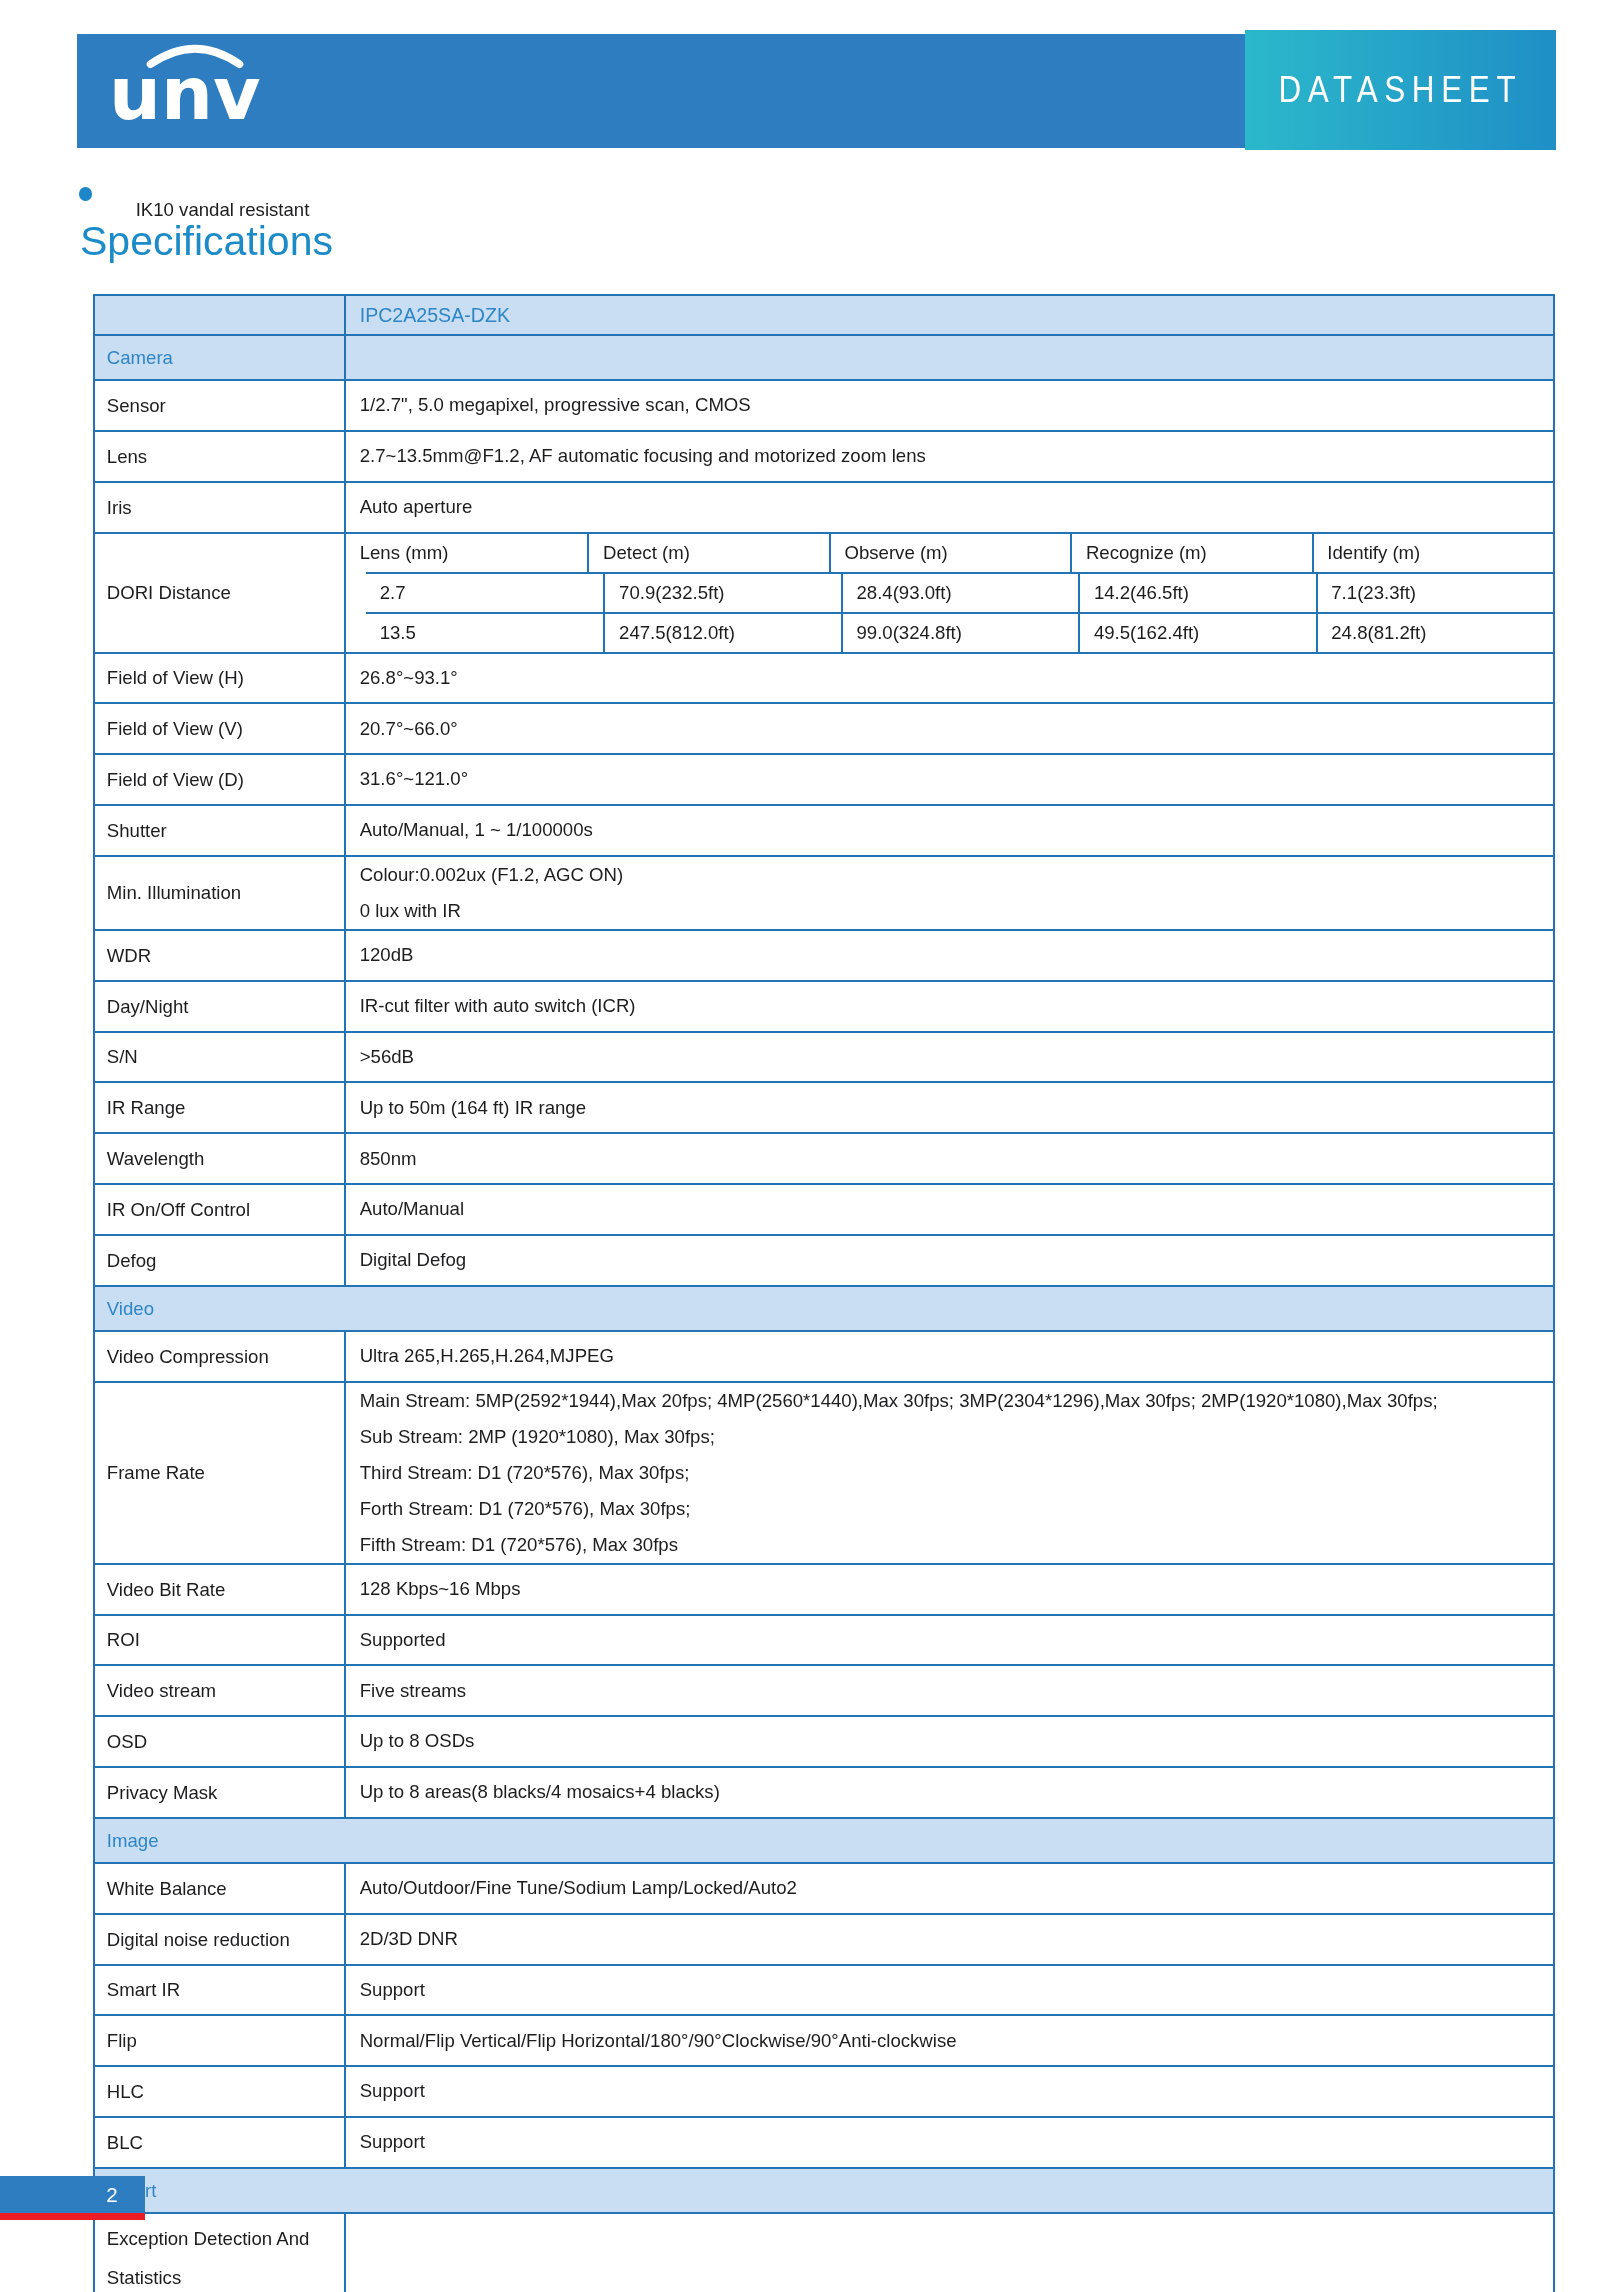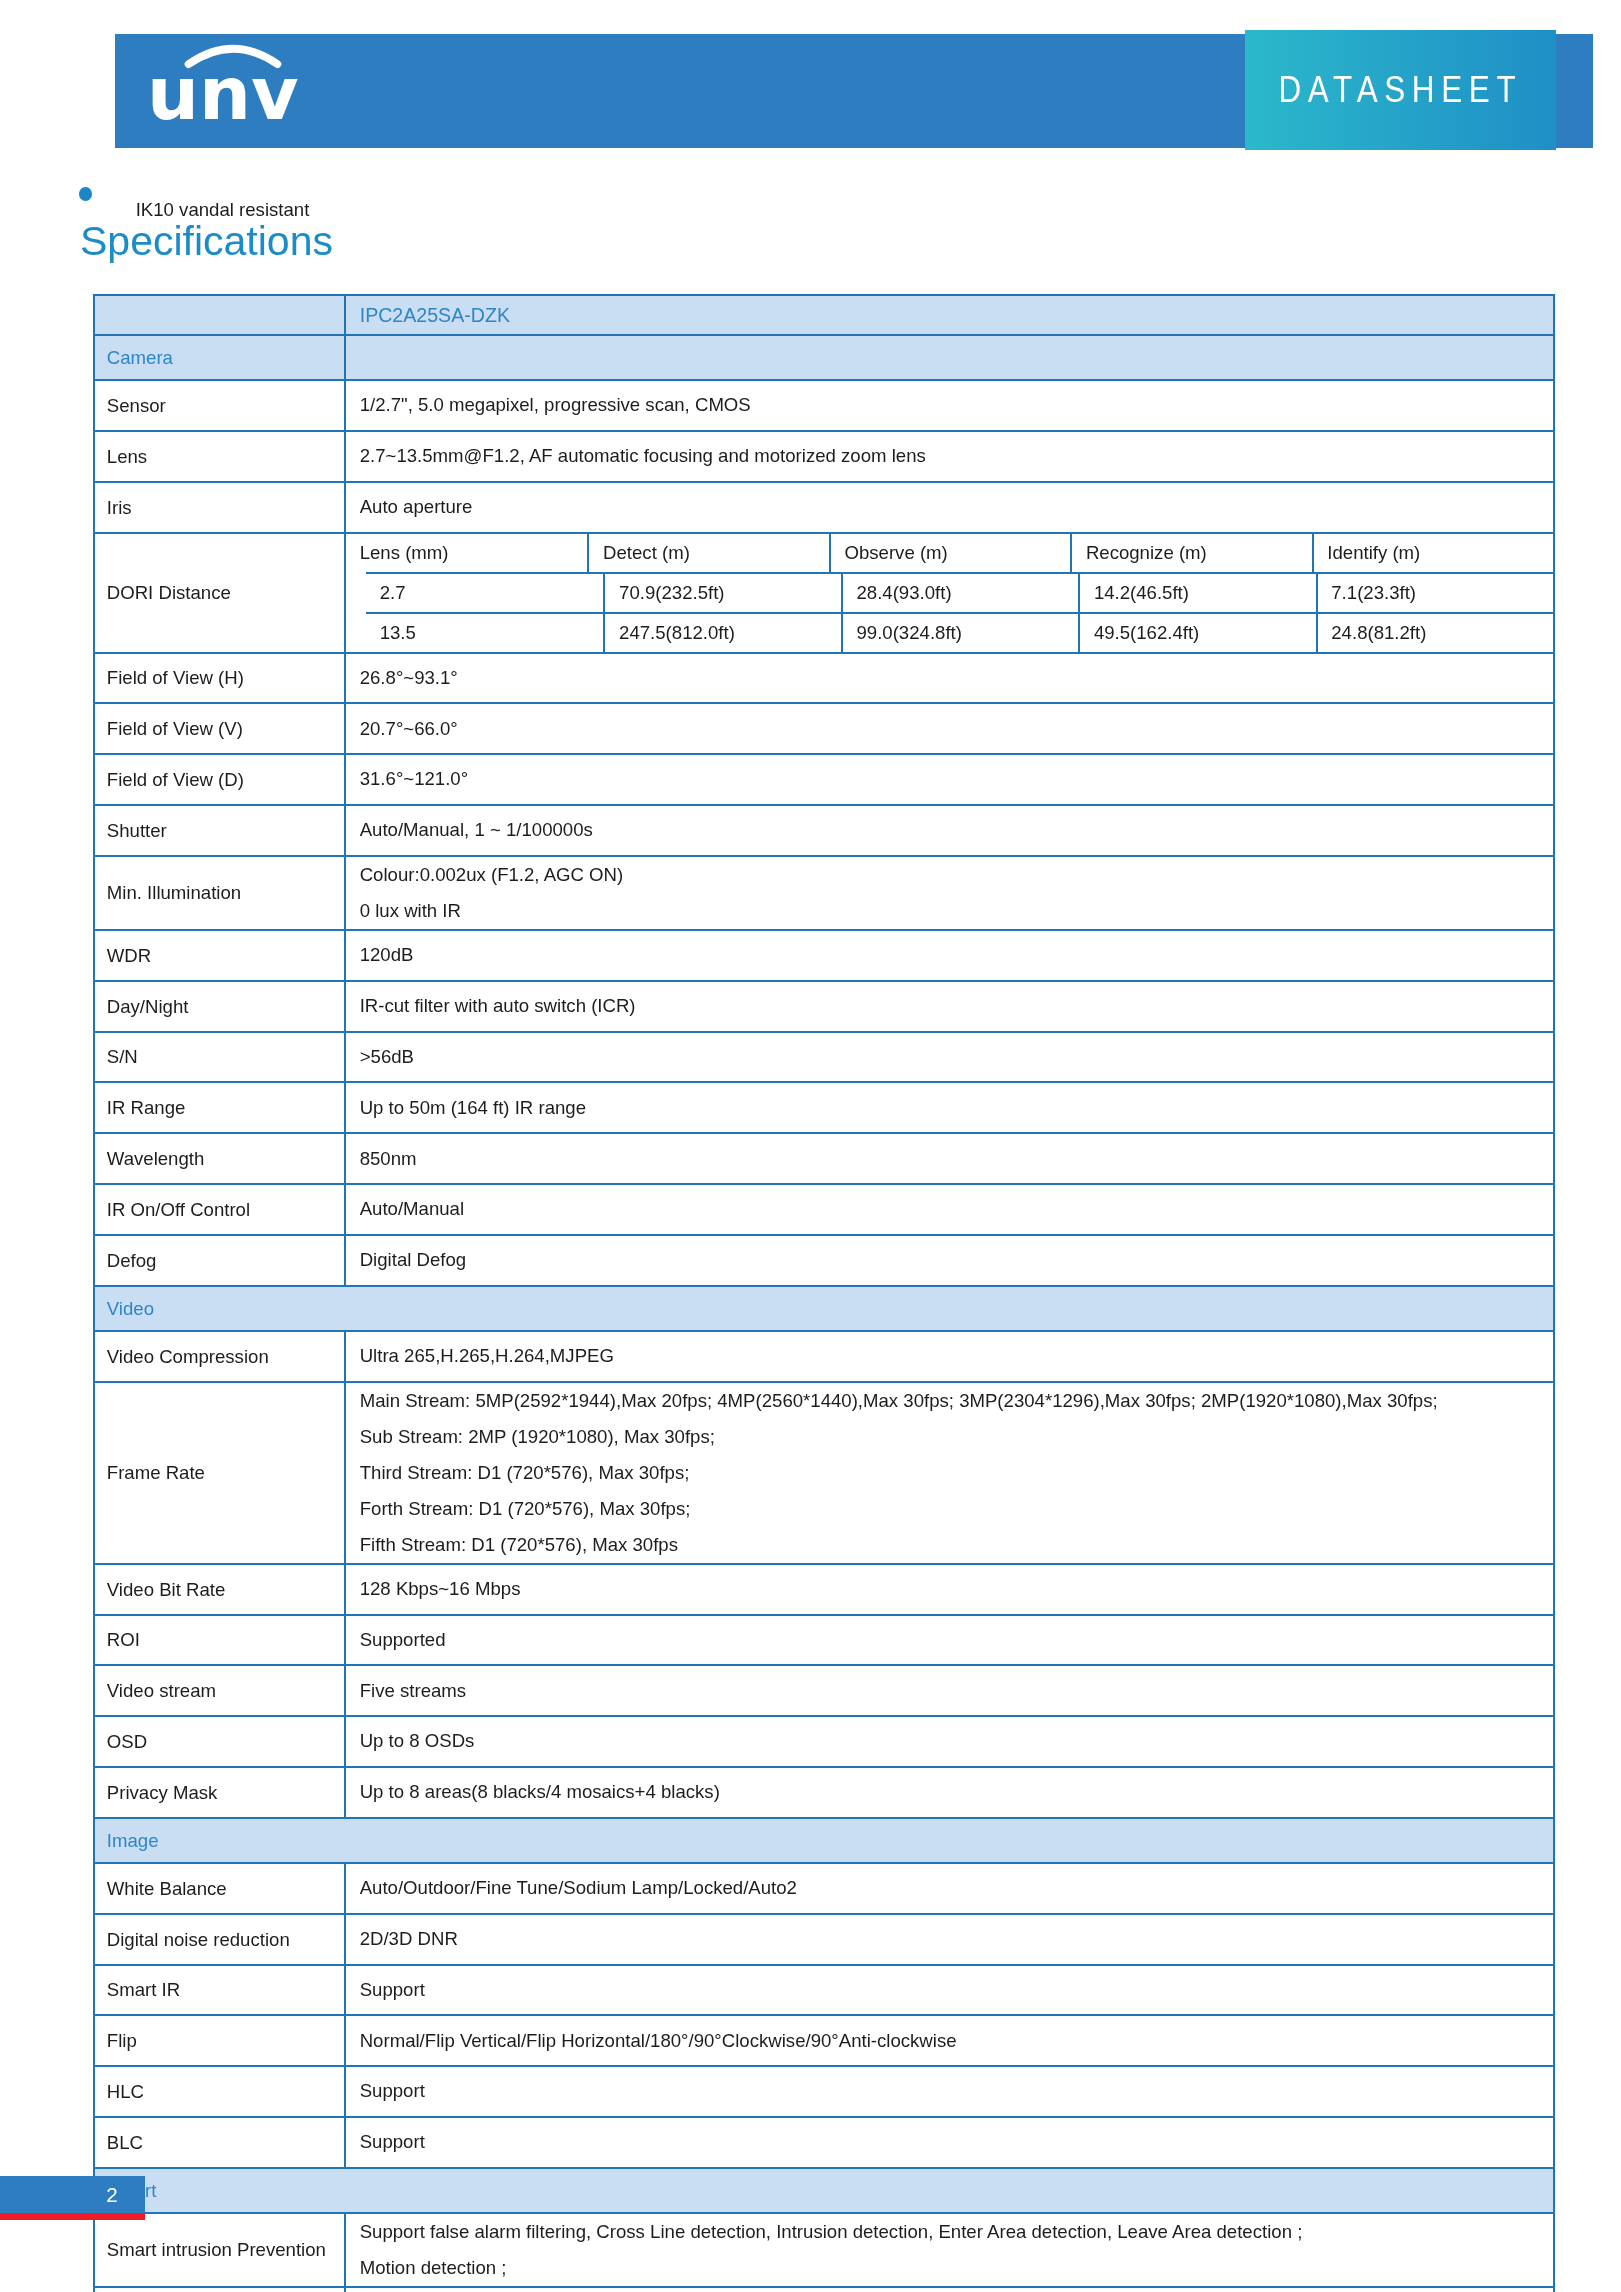--- a/index.html
+++ b/index.html
@@ -6,21 +6,20 @@
   body{
     width:1621px;height:2293px;position:relative;background:#ffffff;
     font-family:"Liberation Sans", sans-serif;
     color:var(--body-text,#1d1d1f);
     overflow:hidden;
   }
   
   .header-band{
     position:absolute;left:77px;top:34px;width:1478px;height:114px;
     background:var(--band-blue,#2E7DC1);
-    margin-left:38px;
   }
   .brand-logo{position:absolute;left:32px;top:3.9px;width:157px;height:106px;}
   .brand-arc{position:absolute;left:35px;top:2px;}
   .brand-text{
     position:absolute;left:0;top:11.8px;
     font-family:"DejaVu Sans", sans-serif;font-weight:bold;
     font-size:73px;line-height:88px;color:#fff;letter-spacing:0;
   }
   .datasheet-box{
     position:absolute;left:1245px;top:30px;width:311px;height:120px;
@@ -314,27 +313,20 @@
     <div class="t-row data-row">
       <div class="cell label-cell">BLC</div>
       <div class="cell value-cell">
         <div class="value-line">Support</div>
       </div>
     </div>
     <div class="t-row section-row">
       <div class="cell label-cell section-label">Smart</div>
     </div>
     <div class="t-row data-row">
-      <div class="cell label-cell">Smart intrusion Prevention</div>
-      <div class="cell value-cell">
-        <div class="value-line">Support false alarm filtering, Cross Line detection, Intrusion detection, Enter Area detection, Leave Area detection ;</div>
-        <div class="value-line">Motion detection ;</div>
-      </div>
-    </div>
-    <div class="t-row data-row">
       <div class="cell label-cell">Exception Detection And Statistics</div>
       <div class="cell value-cell"></div>
     </div>
   </div>
 
 <div class="footer-page-badge">
   <span>2</span>
 </div>
 <div class="footer-red-bar"></div>
 

